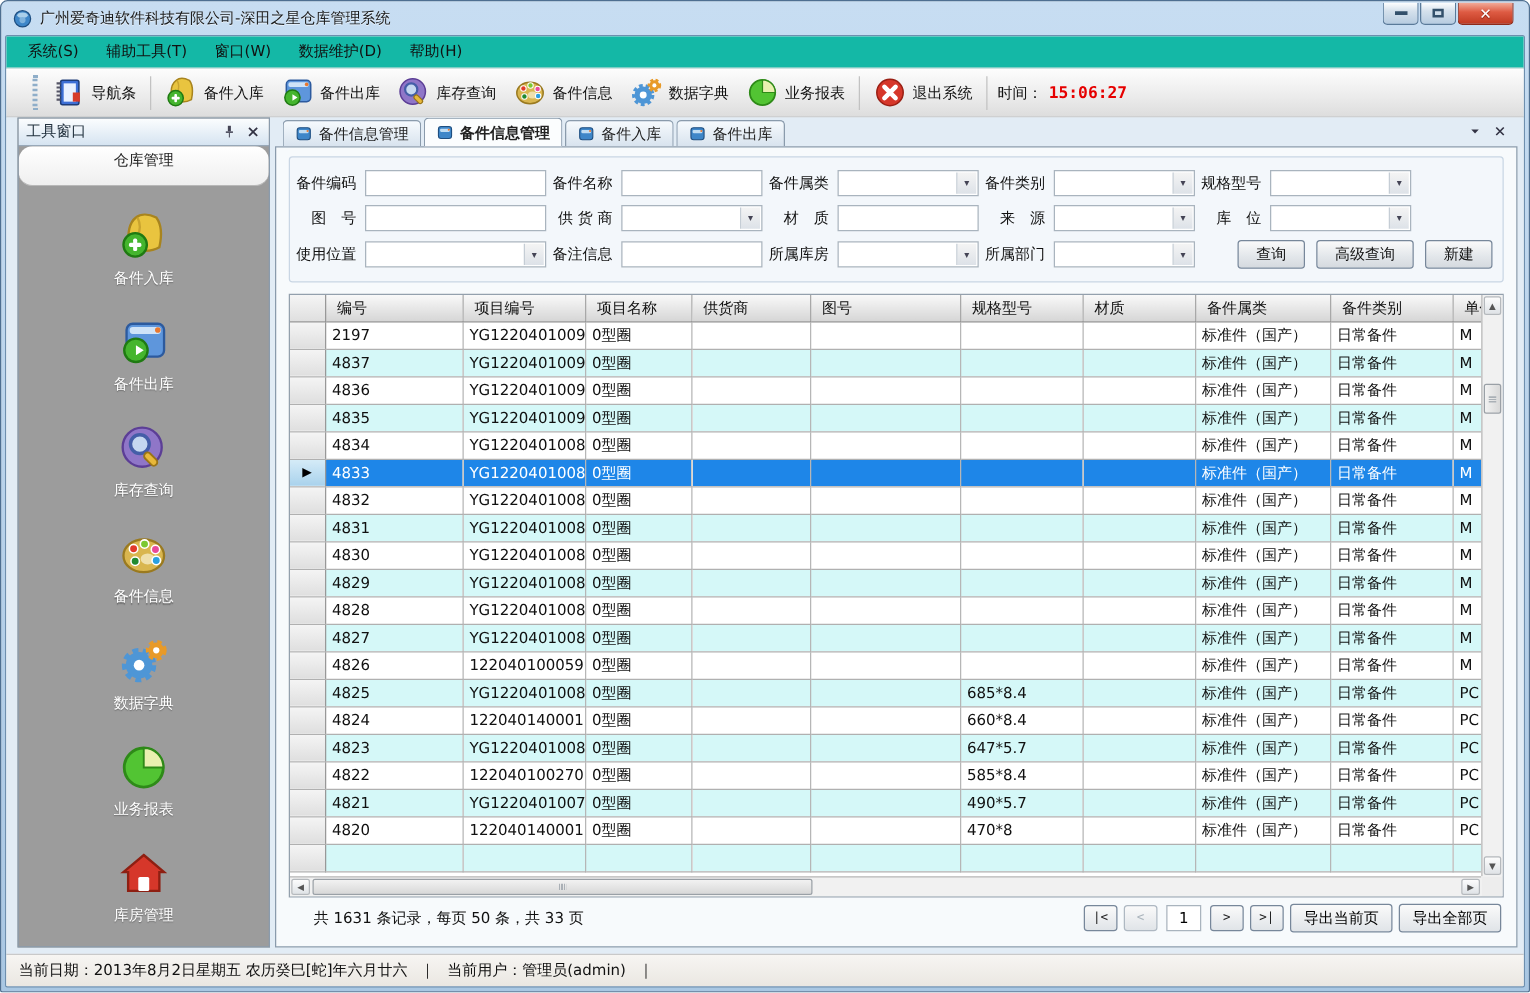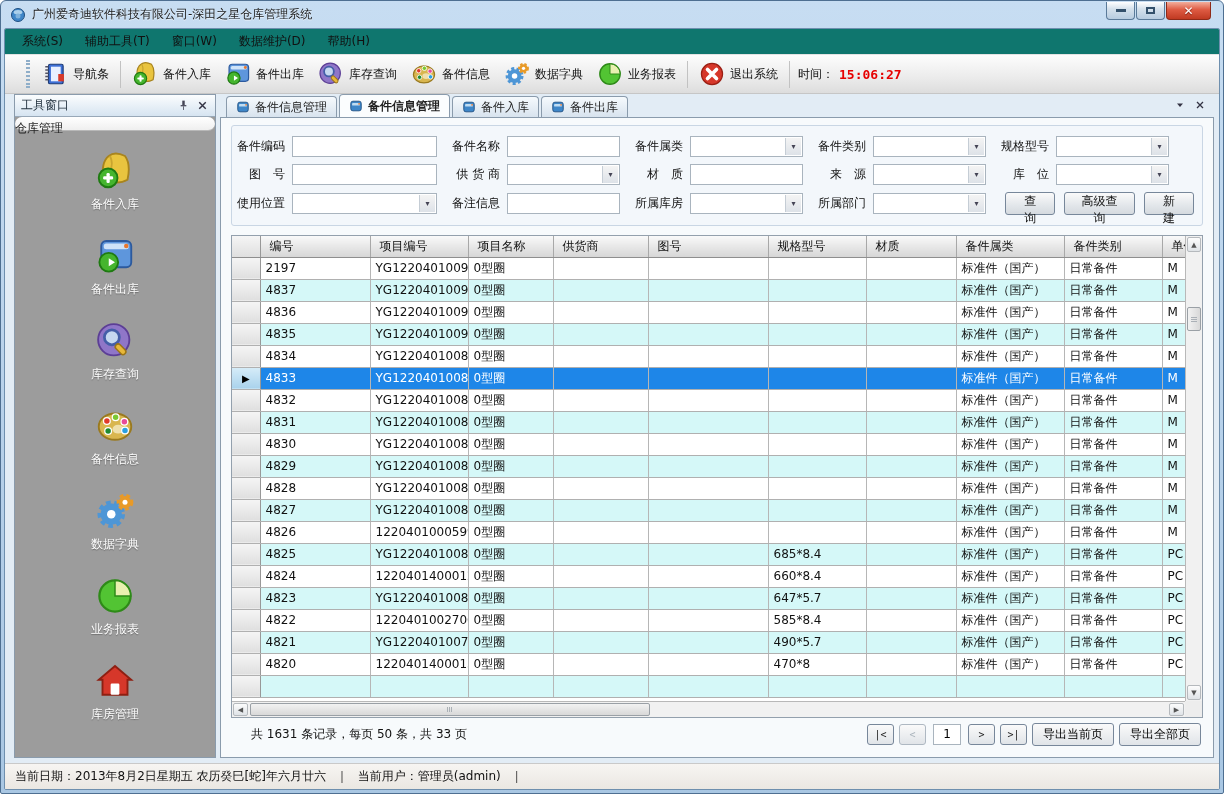--- a/index.html
+++ b/index.html
@@ -18,52 +18,52 @@
 .icon-xs { width:14px; height:14px; }
 .win-buttons { position:absolute; top:1px; right:12px; display:flex; gap:1px; z-index:5; }
 .wb { width:29px; height:18px; border:1px solid #5A7A99; border-top:none; border-radius:0 0 4px 4px;
   background:linear-gradient(#FFFFFF,#D5E1EC 40%,#B7CCE0); display:flex; align-items:center; justify-content:center; }
 .wb .bar { width:10px; height:3px; background:#33506B; }
 .wb .box { width:9px; height:7px; border:2px solid #33506B; }
 .wb.close { width:45px; background:linear-gradient(#F2AE9C,#DE5B43 45%,#C03A22); border-color:#8E2A18;
   color:#fff; font-weight:bold; font-size:12px; text-shadow:0 1px 1px #7a1d10; }
 .client { flex:1; display:flex; flex-direction:column; border:1px solid #6E8FAE; border-radius:2px;
   background:#EDF3F9; overflow:hidden; min-height:0; }
-.menubar { height:26px; background:#0f766e; border-bottom:1px solid #E3E3E3; display:flex; align-items:center; padding-left:6px; }
+.menubar { height:26px; background:#14b8a6; border-bottom:1px solid #E3E3E3; display:flex; align-items:center; padding-left:6px; }
 .menu-item { padding:4px 11px; }
 .toolbar { height:39px; background:linear-gradient(#FDFDFD,#EBEBEB 60%,#DDDDDD); border-bottom:1px solid #C6C6C6;
   display:flex; align-items:center; padding:0 16px; }
 .tool-grip { width:4px; height:28px; margin:0 5px; border-left:2px dotted #8FAEC9; border-right:2px dotted #8FAEC9; }
 .tool-item { display:flex; align-items:center; gap:5px; padding:3px 7px; border-radius:3px; }
 .tool-sep { width:1px; height:27px; background:#C2C2C2; margin:0 4px; }
 .tool-time { display:flex; align-items:center; gap:5px; margin-left:4px; }
 .time-value { color:#E60000; font-weight:bold; font-family:"DejaVu Sans Mono","Liberation Mono",monospace; font-size:13px; }
 .body-row { flex:1; display:flex; background:#E2ECF5; padding:0 5px 5px 9px; gap:4px; min-height:0; }
 .sidebar { width:202px; display:flex; flex-direction:column; border:1px solid #8A9BAC; background:#9C9C9C; }
 .sidebar-header { height:22px; background:linear-gradient(#FBFDFE,#D6E4F1); border-bottom:1px solid #98A8B8;
   display:flex; align-items:center; gap:6px; padding:0 6px; color:#23323F; }
 .sidebar-header .sp { margin-left:auto; }
 .hdr-ico { width:13px; height:13px; }
-.sidebar-group { height:14px; background:linear-gradient(#FFFFFF,#EFEFEF); border-bottom:1px solid #B8B8B8;
-  line-height:23px; color:#222;border-radius:11px; }
+.sidebar-group { height:32px; background:linear-gradient(#FFFFFF,#EFEFEF); border-bottom:1px solid #B8B8B8;
+  text-align:center; line-height:23px; color:#222;border-radius:11px; }
 .sidebar-body { flex:1; display:flex; flex-direction:column; align-items:center; padding-top:20px; overflow:hidden; }
 .side-item { display:flex; flex-direction:column; align-items:center; gap:5px; margin-bottom:23px; color:#FFFFFF; text-shadow:0 1px 1px rgba(0,0,0,.35); }
 .main { flex:1; display:flex; flex-direction:column; min-width:0; }
 .tabstrip { height:23px; display:flex; align-items:flex-end; gap:2px; padding-left:6px; position:relative; }
 .tab { display:flex; align-items:center; gap:5px; height:21px; padding:0 9px; background:linear-gradient(#F6FAFD,#D8E3EE);
   border:1px solid #8A9BAC; border-bottom:none; border-radius:4px 4px 0 0; color:#222; white-space:nowrap; }
 .tab.active { background:#FBFDFE; font-weight:bold; height:23px; }
 .tab-extra { position:absolute; right:8px; top:5px; display:flex; gap:8px; align-items:center; }
 .tab-extra .icon { width:12px; height:12px; }
 .content { flex:1; background:#F7FAFC; border:1px solid #8A9BAC; display:flex; flex-direction:column;
   padding:7px 10px 0 10px; min-height:0; }
 .search-panel { border:1px solid #C9D6E4; background:#F3F7FB; border-radius:3px; padding:10px 8px 10px 0;
   display:flex; flex-direction:column; gap:7px; }
 .s-row { display:flex; align-items:center; }
-.s-field { display:flex; align-items:center; margin-right:10px; }
+.s-field { display:flex; align-items:center; }
 .s-label { width:60px; text-align:right; padding-right:7px; white-space:nowrap; color:#111; }
 .s-input, .s-select { height:21px; border:1px solid #A9B4BE; background:#fff; font:inherit; padding:0 4px; }
 .s-select { position:relative; }
 .sel-arrow { position:absolute; right:1px; top:1px; bottom:1px; width:16px; background:linear-gradient(#F4F4F4,#DDE2E8);
   border-left:1px solid #C5CDD5; display:flex; align-items:center; justify-content:center; font-size:8px; color:#445; }
 .c0 { width:145px; } .c1 { width:113px; } .c2 { width:113px; } .c3 { width:113px; } .c4 { width:113px; }
 .spacer { flex:1; }
 .s-btn { height:23px; padding:0 14px; border:1px solid #77879A; border-radius:3px;
   background:linear-gradient(#FAFAFA,#E2E6EA 60%,#D5DADF); font:inherit; margin-left:9px; color:#111; }
 .grid-area { margin-top:9px; height:483px; position:relative; border:1px solid #93A0AD; background:#fff; flex:none; }

